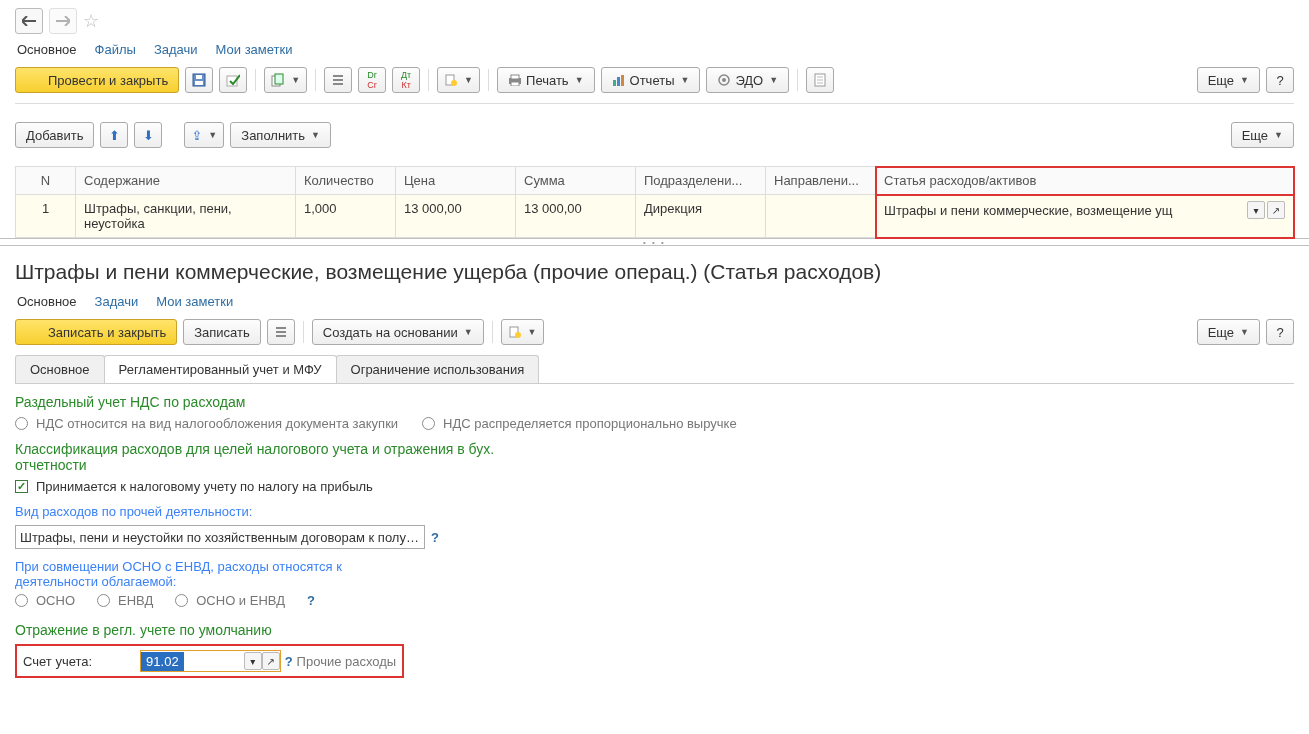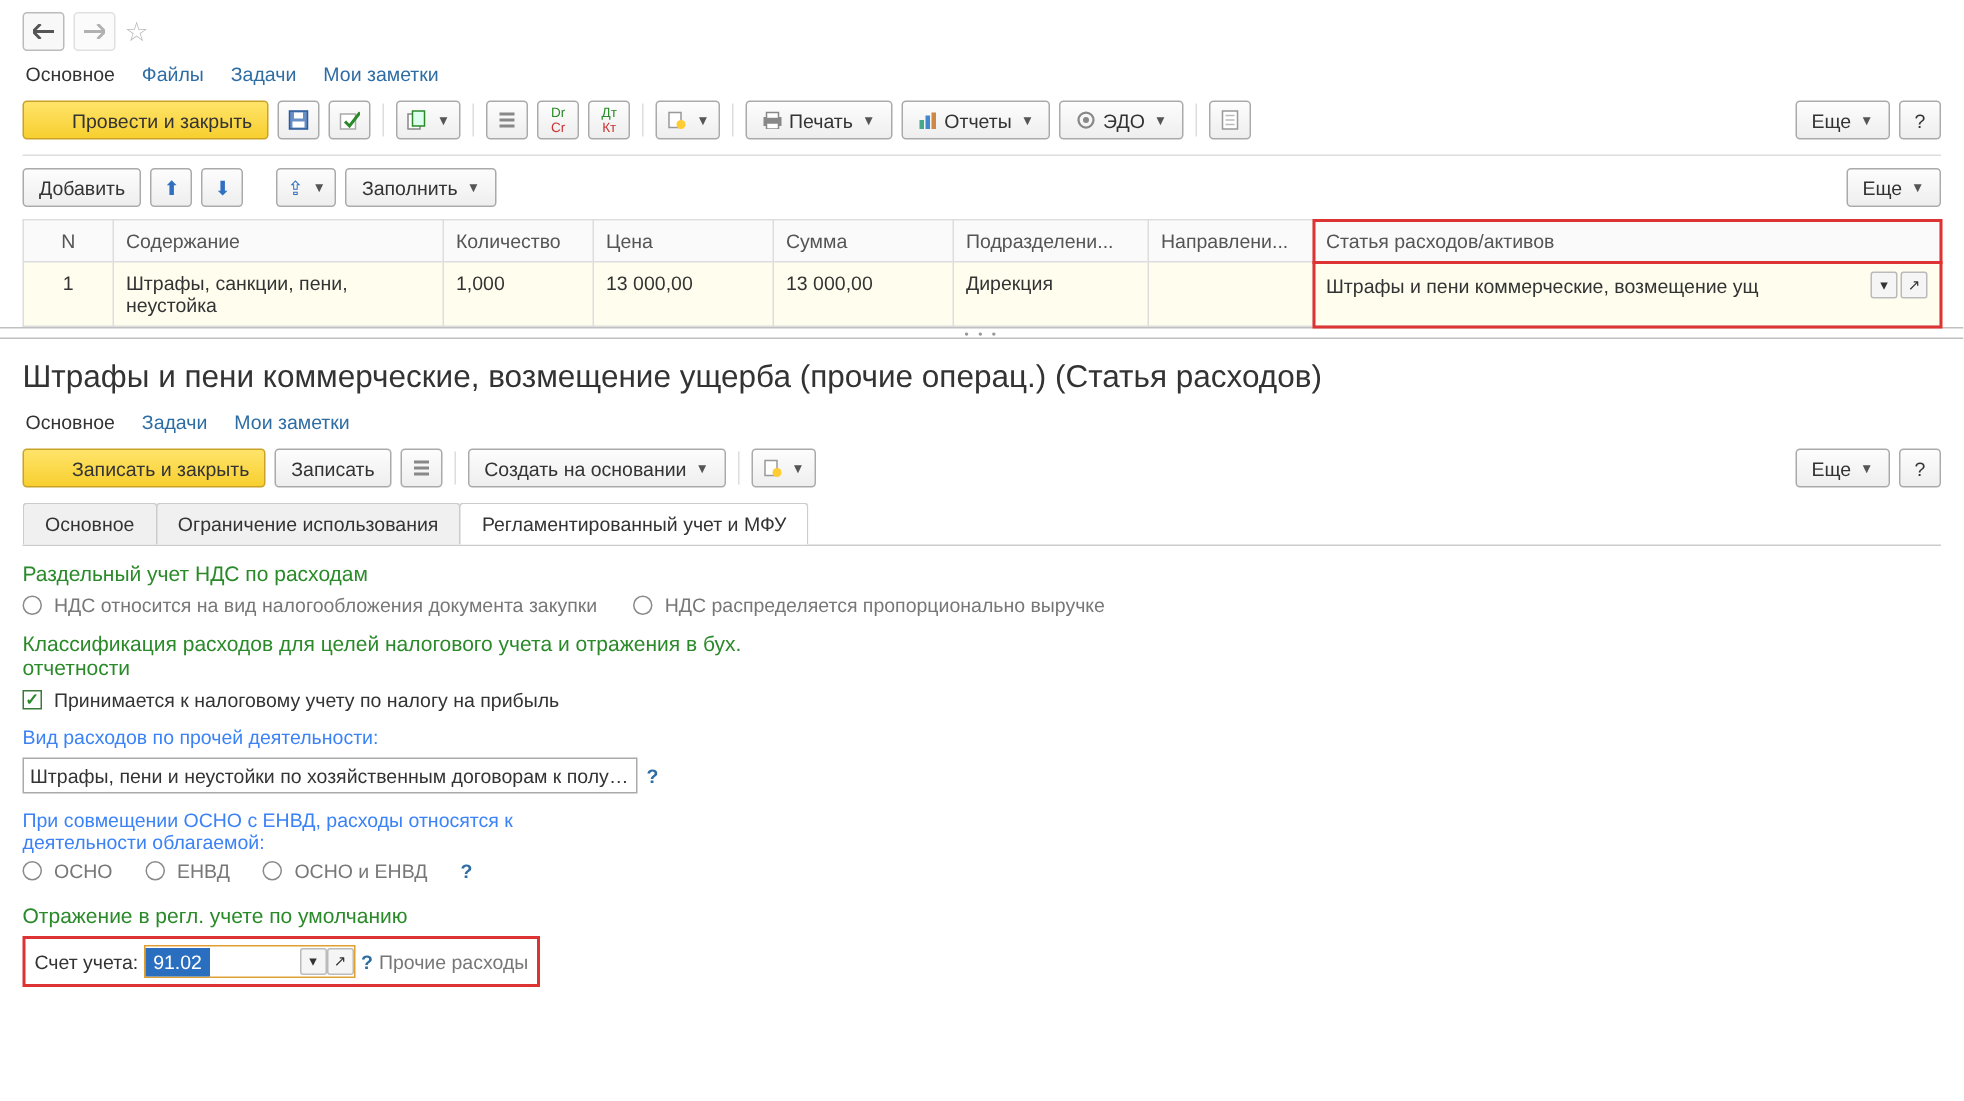--- a/index.html
+++ b/index.html
@@ -13,21 +13,21 @@
   .tabs-row { display: flex; gap: 18px; margin-bottom: 10px; padding-left: 2px; }
   .tab-link { color: #2e6da4; cursor: pointer; font-size: 13px; }
   .tab-link.active { color: #333; cursor: default; }
   .toolbar { display: flex; align-items: center; gap: 6px; flex-wrap: wrap; margin-bottom: 10px; }
   .spacer { flex: 1; }
   .btn { height: 26px; border: 1px solid #aaa; background: linear-gradient(#fdfdfd, #eee); border-radius: 3px; padding: 0 10px; display: inline-flex; align-items: center; gap: 4px; cursor: pointer; font-size: 13px; color: #333; }
   .btn.yellow { background: linear-gradient(#ffe46a, #f7cf2f); border-color: #c9a227; font-weight: normal; padding-left: 32px; }
   .btn.icon-only { padding: 0 6px; min-width: 28px; justify-content: center; }
   .btn .dd { margin-left: 2px; font-size: 9px; color: #555; }
   .sep-v { width: 1px; height: 22px; background: #ddd; margin: 0 2px; }
-  .tbl-toolbar { display: flex; align-items: center; gap: 6px; padding: 8px 0; border-top: 1px solid #ddd; }
+  .tbl-toolbar { display: flex; align-items: center; gap: 6px; padding: 18px 0; border-top: 1px solid #ddd; }
   table.grid { width: 100%; border-collapse: collapse; }
   table.grid th, table.grid td { border: 1px solid #ddd; padding: 6px 8px; font-size: 13px; text-align: left; vertical-align: top; }
   table.grid th { background: #fafafa; font-weight: normal; color: #555; }
   table.grid td { background: #fffdee; }
   .num-col { text-align: right; }
   .hl-col { outline: 2px solid #d33; outline-offset: -1px; }
   .cell-input { display: flex; align-items: center; gap: 2px; }
   .cell-input .txt { flex: 1; overflow: hidden; text-overflow: ellipsis; white-space: nowrap; }
   .mini-btn { width: 18px; height: 18px; border: 1px solid #bbb; background: #f5f5f5; border-radius: 2px; display: inline-flex; align-items: center; justify-content: center; font-size: 10px; cursor: pointer; }
   .divider-hz { height: 8px; background: #fff; border-top: 1px solid #c0c0c0; border-bottom: 1px solid #c0c0c0; text-align: center; font-size: 8px; color: #999; line-height: 7px; letter-spacing: 2px; }
@@ -37,21 +37,21 @@
   .section-h { color: #2a8a2a; font-size: 14px; margin: 10px 0 6px 0; }
   .radio-row { display: flex; align-items: center; gap: 8px; margin: 4px 0; flex-wrap: wrap; }
   .radio { width: 13px; height: 13px; border: 1px solid #8a8a8a; border-radius: 50%; display: inline-block; position: relative; }
   .chk { width: 13px; height: 13px; border: 1px solid #3a7a3a; display: inline-flex; align-items: center; justify-content: center; color: #2a8a2a; font-size: 11px; font-weight: bold; }
   .lbl-green { color: #3b82f6; }
   .lbl-grey { color: #777; }
   .field-row { display: flex; align-items: center; gap: 6px; margin: 6px 0; }
   .input-box { height: 24px; border: 1px solid #aaa; background: #fff; display: inline-flex; align-items: center; padding: 0 4px; min-width: 200px; }
   .help-q { color: #2e6da4; cursor: pointer; font-weight: bold; }
   .red-box { border: 2px solid #d33; padding: 4px 6px; display: inline-flex; align-items: center; gap: 4px; }
-  .acct-input { height: 22px; border: 1px solid #e0a030; background: #fff; display: inline-flex; align-items: center; }
+  .acct-input { height: 22px; border: 1px solid #e0a030; background: #fff; display: inline-flex; align-items: center; margin-left: 44px; }
   .acct-val { background: #2a6fbf; color: #fff; padding: 2px 5px; }
   .acct-pad { width: 60px; }
   svg { display: block; }
 </style>
 </head>
 <body>
 
 <div class="panel">
   <div class="hdr-row">
     <div class="nav-btn">
@@ -252,22 +252,22 @@
     <div class="spacer"></div>
     <button class="btn">
         <span>Еще</span>
         <span class="dd">▼</span>
       </button>
     <button class="btn icon-only">?</button>
   </div>
 
   <div class="form-tabs">
     <div class="ftab">Основное</div>
+    <div class="ftab active">Регламентированный учет и МФУ</div>
     <div class="ftab">Ограничение использования</div>
-    <div class="ftab active">Регламентированный учет и МФУ</div>
   </div>
 
   <div class="section-h">Раздельный учет НДС по расходам</div>
   <div class="radio-row">
     <span class="radio"></span>
     <span class="lbl-grey">НДС относится на вид налогообложения документа закупки</span>
     <span style="width:8px"></span>
     <span class="radio"></span>
     <span class="lbl-grey">НДС распределяется пропорционально выручке</span>
   </div>

